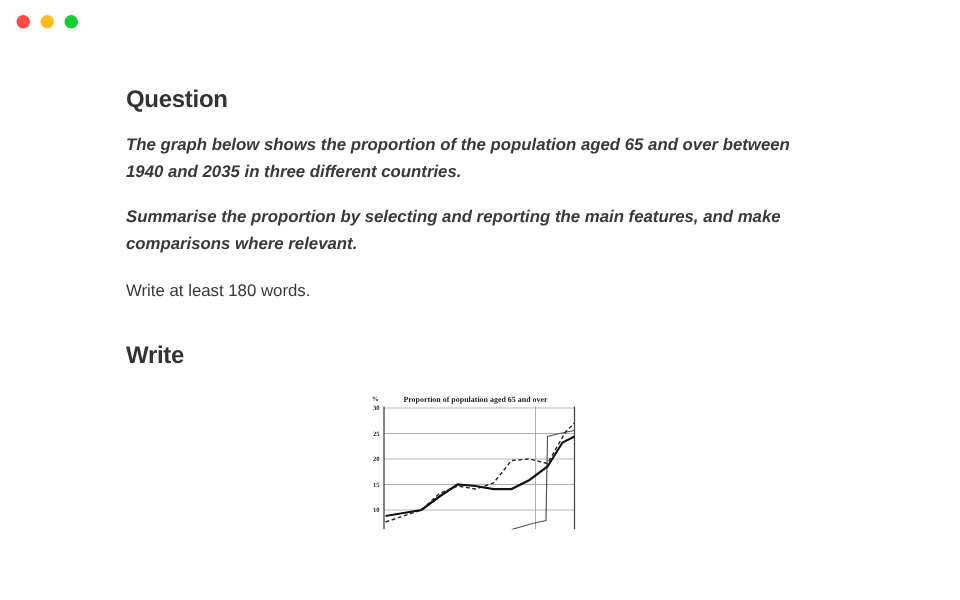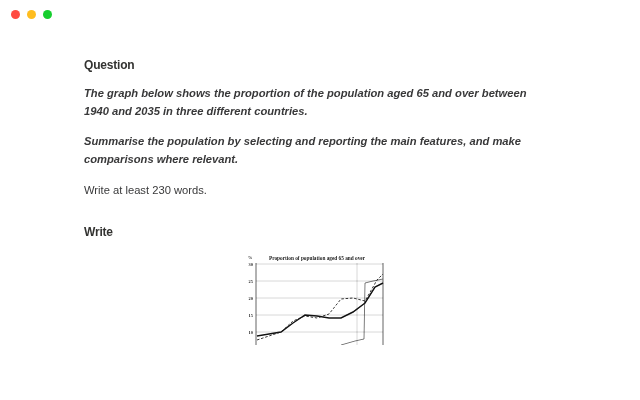--- a/index.html
+++ b/index.html
@@ -43,21 +43,21 @@
   }
   .page-title {
     font-size: 31px;
     font-weight: bold;
     letter-spacing: -0.7px;
     color: #333331;
     margin: 54px 0 0 0;
     line-height: 1.1;
   }
   .section-heading {
-    font-size: 12px;
+    font-size: 16px;
     font-weight: bold;
     color: #333331;
     margin: 30px 0 0 0;
     letter-spacing: -0.2px;
   }
   .para {
     font-size: 11.2px;
     line-height: 1.62;
     margin: 12px 0 0 0;
     color: #39393a;
@@ -112,23 +112,23 @@
   </div>
 </div>
 
 <div class="doc">
 
 
   <h2 class="section-heading">Question</h2>
 
   <p class="para para-em">The graph below shows the proportion of the population aged 65 and over between 1940 and 2035 in three different countries.</p>
 
-  <p class="para para-em">Summarise the population by selecting and reporting the main features, and make comparisons where relevant.</p>
+  <p class="para para-em">Summarise the proportion by selecting and reporting the main features, and make comparisons where relevant.</p>
 
-  <p class="para">Write at least 230 words.</p>
+  <p class="para">Write at least 180 words.</p>
 
   <h2 class="section-heading heading-figure">Write</h2>
 
   <div class="figure-wrap">
     <div class="figure">
       <svg viewBox="0 0 156 92" width="156" height="92">
 
         <text class="chart-title-text" x="80" y="7" text-anchor="middle">Proportion of population aged 65 and over</text>
 
         <text class="axis-label-text" x="11" y="6">%</text>

